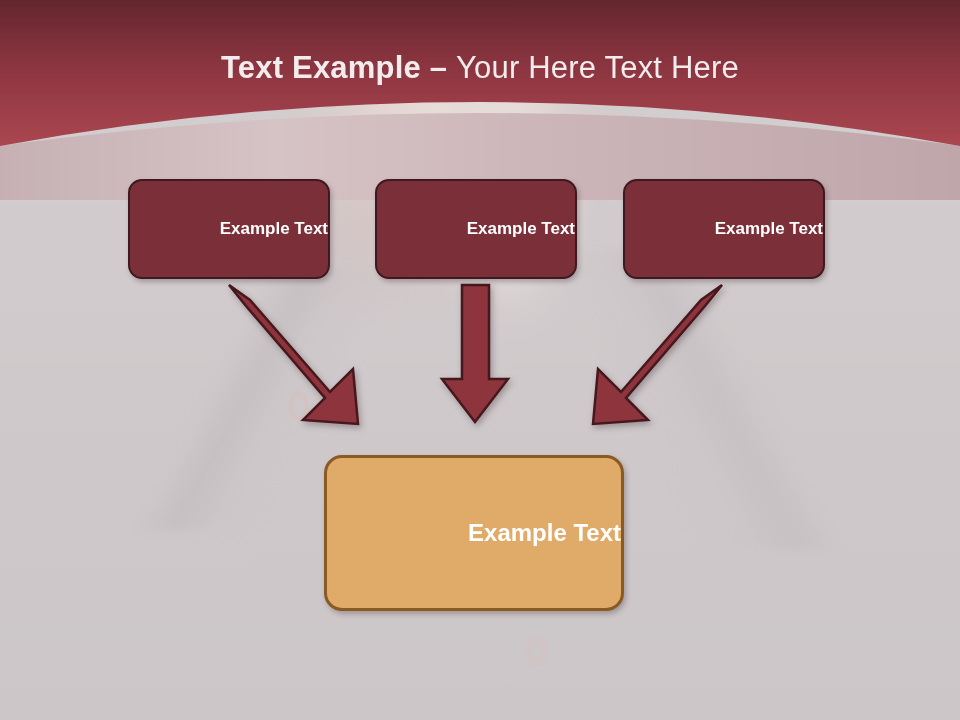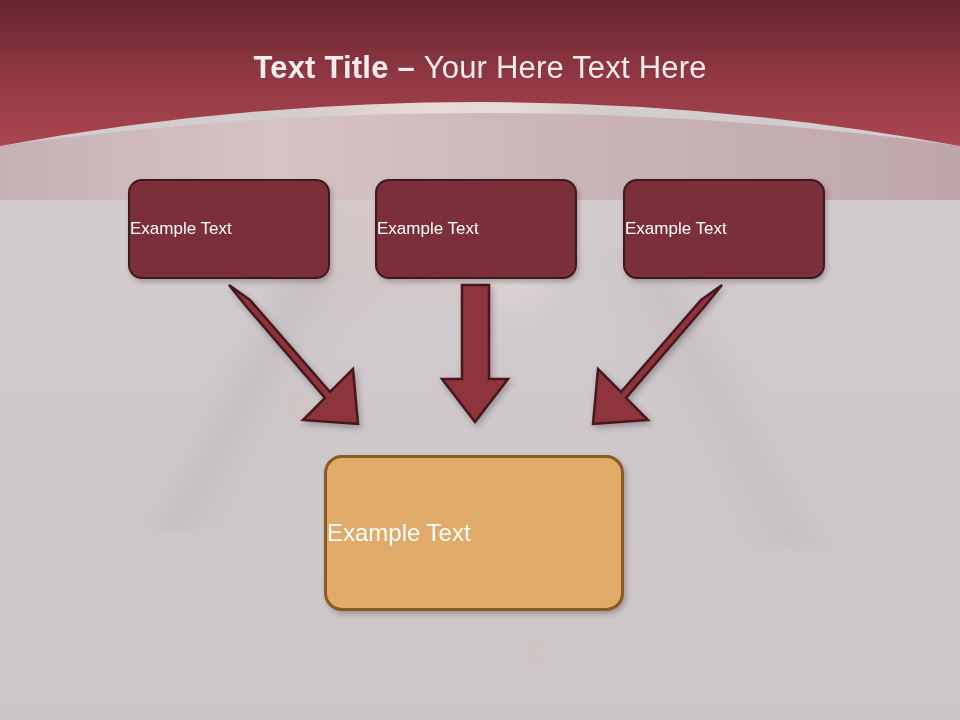--- a/index.html
+++ b/index.html
@@ -154,23 +154,24 @@
   .title .light {
     font-weight: normal;
   }
 
   
   .box {
     position: absolute;
     box-sizing: border-box;
     display: flex;
     align-items: center;
-    justify-content: flex-start;
+    justify-content: flex-end;
     color: #ffffff;
     box-shadow: 2px 3px 5px rgba(60,40,45,0.30);
+    font-weight: bold;
   }
   .box-top {
     width: 202px;
     height: 100px;
     background: #7b2f38;
     border: 2px solid #3c1a1f;
     border-radius: 14px;
     font-size: 17px;
   }
   .box-top.b1 { left: 128px; top: 179px; }
@@ -237,21 +238,21 @@
           <stop offset="55%" stop-color="#cdb6b9"></stop>
           <stop offset="100%" stop-color="#bda5aa"></stop>
         </linearGradient>
       </defs>
 
       <path d="M -30 200 L -30 150 Q 480 76 990 150 L 990 200 Z" fill="url(#bandGrad)"></path>
 
       <path d="M 0 0 L 960 0 L 960 146 Q 480 58 0 146 Z" fill="url(#hdrGrad)"></path>
     </svg>
     <div class="title">
-      <span class="strong">Text Title – </span><span class="light">Your Here Text Here</span>
+      <span class="strong">Text Example – </span><span class="light">Your Here Text Here</span>
     </div>
   </div>
 
   <svg class="arrows" viewBox="0 0 960 720" xmlns="http://www.w3.org/2000/svg">
 
     <polygon class="shaft" points="229,285 250,300 330,392 353,369 358,424 303,420 325,398 246,306"></polygon>
 
     <polygon class="shaft" points="462,285 489,285 489,379 508,379 475,422 442,379 462,379"></polygon>
 
     <polygon class="shaft" points="722,285 701,300 621,392 598,369 593,424 648,420 626,398 705,306"></polygon>

